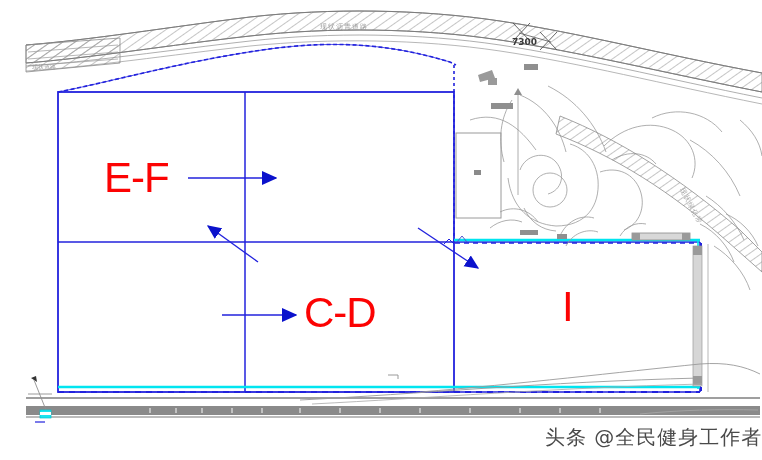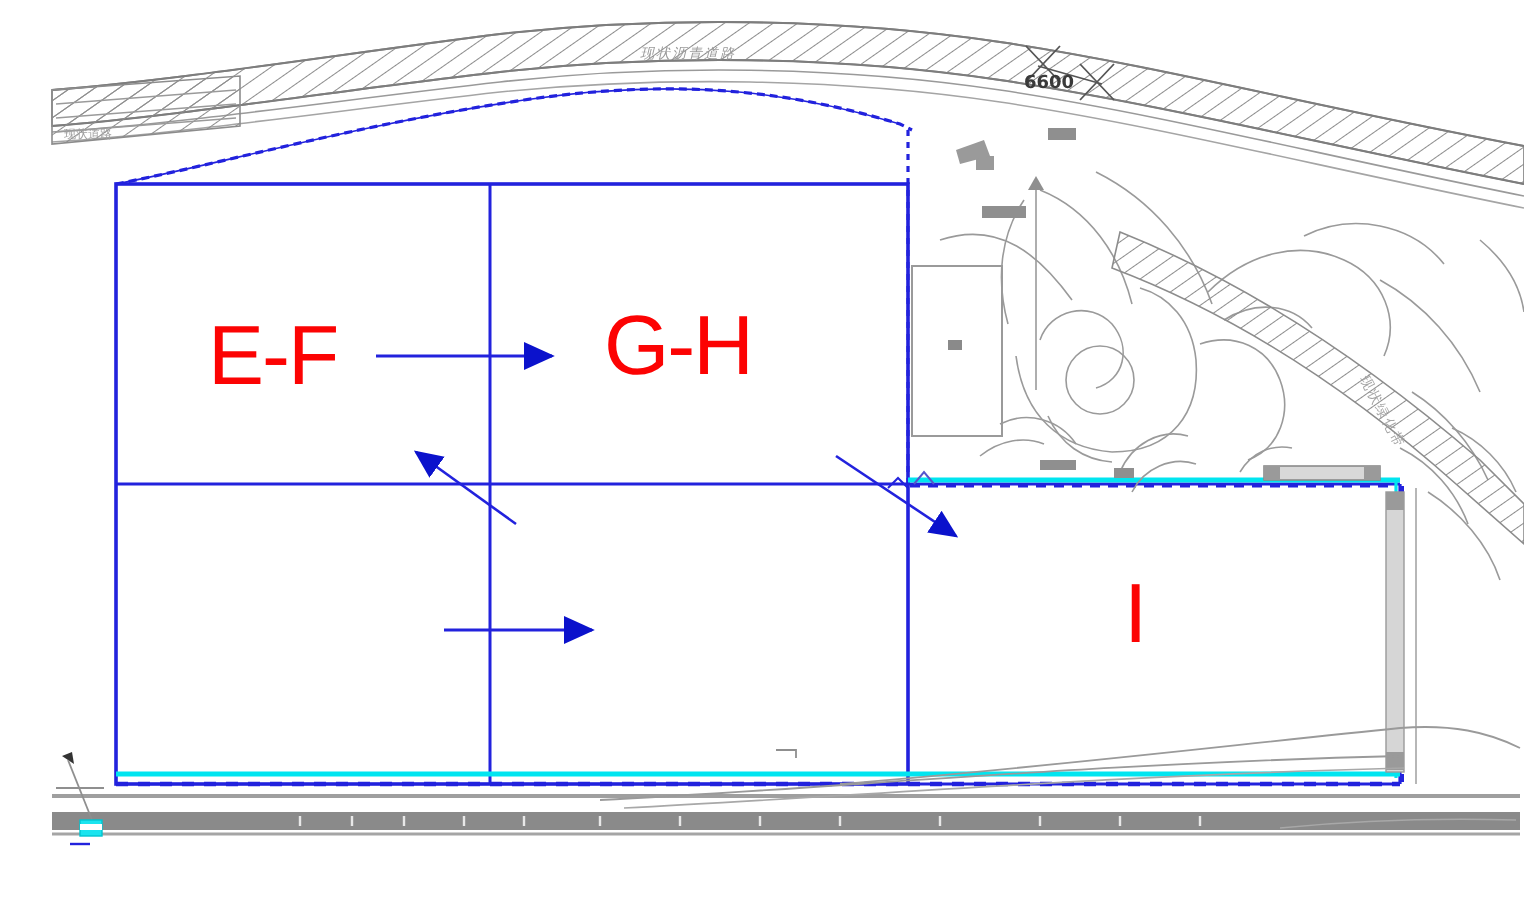--- a/index.html
+++ b/index.html
@@ -63,21 +63,20 @@
     font-weight: bold;
     color: #3a3a3a;
     letter-spacing: 0px;
   }
   .cad-tiny-1 {
     left: 320px;
     top: 22px;
     font-size: 7px;
     color: #9b9b9b;
     letter-spacing: 1px;
-    font-style: italic;
   }
   .cad-tiny-2 {
     left: 32px;
     top: 63px;
     font-size: 6px;
     color: #a0a0a0;
     letter-spacing: 0px;
   }
   .cad-tiny-3 {
     left: 686px;
@@ -289,22 +288,23 @@
       <path d="M457,242 L462,236 L467,242" fill="none" stroke="#5555cc" stroke-width="1"></path>
     </g>
 
     <g>
       <path d="M420,392 C520,384 620,372 700,364" fill="none" stroke="#9a9a9a" stroke-width="0.9"></path>
       <path d="M700,364 C726,362 744,366 760,374" fill="none" stroke="#9a9a9a" stroke-width="0.9"></path>
     </g>
   </svg>
 
   <div class="zone-label zone-ef">E-F</div>
-  <div class="zone-label zone-gh">G-H</div>
+  <div class="zone-label zone-cd">C-D</div>
   <div class="zone-label zone-i">I</div>
 
-  <div class="cad-text cad-dim-text">6600</div>
+  <div class="cad-text cad-dim-text">7300</div>
   <div class="cad-text cad-tiny-1">现状沥青道路</div>
   <div class="cad-text cad-tiny-2">现状道路</div>
   <div class="cad-text cad-tiny-3">现状绿化带</div>
 
+  <div class="watermark">头条 @全民健身工作者</div>
 
 </div>
 
 </body></html>

